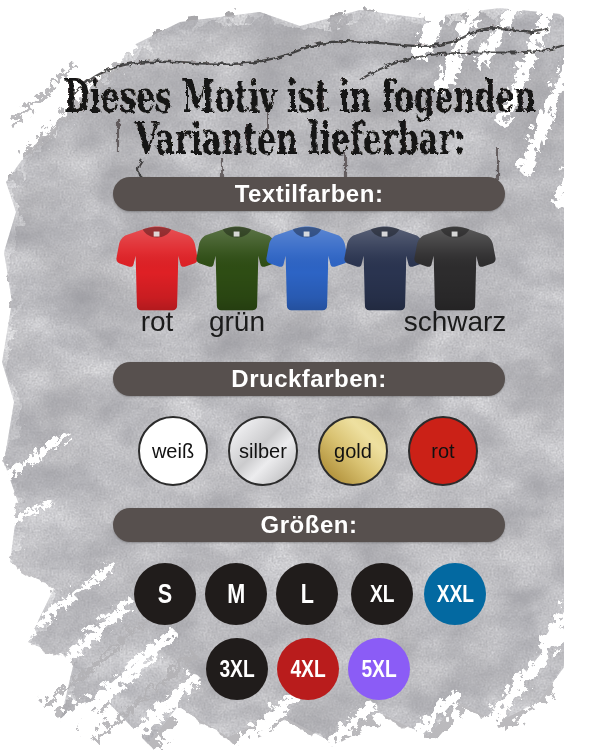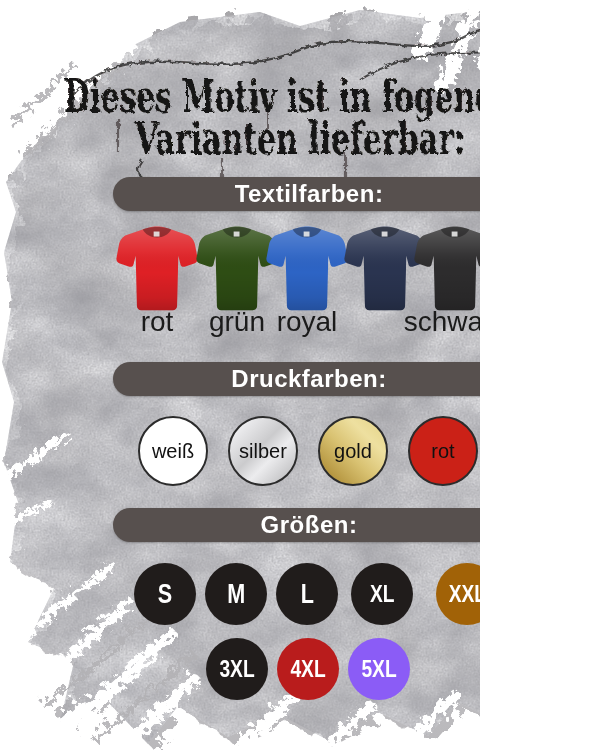--- a/index.html
+++ b/index.html
@@ -1,16 +1,16 @@
 <!DOCTYPE html>
 <html><head>
 <meta charset="utf-8">
 <style>
   html,body{margin:0;padding:0;background:#ffffff;}
-  #stage{position:relative;width:480px;height:750px;overflow:hidden;
+  #stage{position:relative;width:564px;height:750px;overflow:hidden;
          font-family:"Liberation Sans",sans-serif;background:#ffffff;}
   #bg,#title-svg{position:absolute;left:0;top:0;}
   .bar{position:absolute;left:113px;width:392px;height:34px;border-radius:17px;
        display:flex;align-items:center;justify-content:center;
        color:#ffffff;font-weight:bold;font-size:24px;letter-spacing:0.5px;
        box-shadow:0 1px 2px rgba(0,0,0,0.25);}
   .shirt{position:absolute;top:224px;}
   .shirt-label{position:absolute;top:306px;width:120px;text-align:center;
        font-size:28px;color:#1b1b1b;white-space:nowrap;}
   .pcircle{position:absolute;top:416px;width:70px;height:70px;border-radius:50%;
@@ -172,21 +172,20 @@
   </svg>
   <svg class="shirt" style="left:413px" viewBox="0 0 100 110" width="84" height="92">
     <path d="M50,3 C44,3 37,5 33,6.5 L13,13.5 C9,15 5.5,20 4.5,25 L1.5,41 C1.2,43.5 2.5,46 4.8,46.8 L17,51 C19.2,51.8 21.4,50.6 21.9,48.4 L24.5,38 L26,98 C26.1,101 28.2,103 31.2,103 L68.8,103 C71.8,103 73.9,101 74,98 L75.5,38 L78.1,48.4 C78.6,50.6 80.8,51.8 83,51 L95.2,46.8 C97.5,46 98.8,43.5 98.5,41 L95.5,25 C94.5,20 91,15 87,13.5 L67,6.5 C63,5 56,3 50,3 Z" fill="#2d2c2d"></path>
     <path fill="url(#shirtShade)" d="M50,3 C44,3 37,5 33,6.5 L13,13.5 C9,15 5.5,20 4.5,25 L1.5,41 C1.2,43.5 2.5,46 4.8,46.8 L17,51 C19.2,51.8 21.4,50.6 21.9,48.4 L24.5,38 L26,98 C26.1,101 28.2,103 31.2,103 L68.8,103 C71.8,103 73.9,101 74,98 L75.5,38 L78.1,48.4 C78.6,50.6 80.8,51.8 83,51 L95.2,46.8 C97.5,46 98.8,43.5 98.5,41 L95.5,25 C94.5,20 91,15 87,13.5 L67,6.5 C63,5 56,3 50,3 Z"></path>
     <path fill="#000" opacity="0.35" d="M33,6.5 C36,12.5 42.5,16 50,16 C57.5,16 64,12.5 67,6.5 C64,5.2 58,3.6 50,3.6 C42,3.6 36,5.2 33,6.5 Z"></path>
     <rect x="46" y="9" width="7" height="6" fill="#e8e8e8" opacity="0.9"></rect>
   </svg>
 
   <div class="shirt-label" style="left:97px">rot</div>
   <div class="shirt-label" style="left:177px">grün</div>
-  <div class="shirt-label" style="left:247px">royal</div>
   <div class="shirt-label" style="left:395px">schwarz</div>
 
   <div class="bar" style="top: 362px; background: rgb(87, 80, 78);">
     <span>Druckfarben:</span>
   </div>
 
   <div class="pcircle grad-silver" style="left:228px">
     <span>silber</span>
   </div>
   <div class="pcircle" style="left: 138px; background: rgb(255, 255, 255);">
@@ -208,21 +207,21 @@
     </div>
   <div class="scircle r1" style="left: 205px; background: rgb(32, 28, 27);">
       <span>M</span>
     </div>
   <div class="scircle r1" style="left: 276px; background: rgb(32, 28, 27);">
       <span>L</span>
     </div>
   <div class="scircle r1 small" style="left: 351px; background: rgb(32, 28, 27);">
       <span>XL</span>
     </div>
-  <div class="scircle r1 small" style="left: 436px; background: #a16207; justify-content: center;">
+  <div class="scircle r1 small" style="left: 424px; background: #0369a1; justify-content: center;">
       <span>XXL</span>
     </div>
 
   <div class="scircle r2 small" style="left: 206px; background: rgb(32, 28, 27);">
       <span>3XL</span>
     </div>
   <div class="scircle r2 small" style="left: 277px; background: #b91c1c;">
       <span>4XL</span>
     </div>
   <div class="scircle r2 small" style="left: 348px; background: #8b5cf6;">

